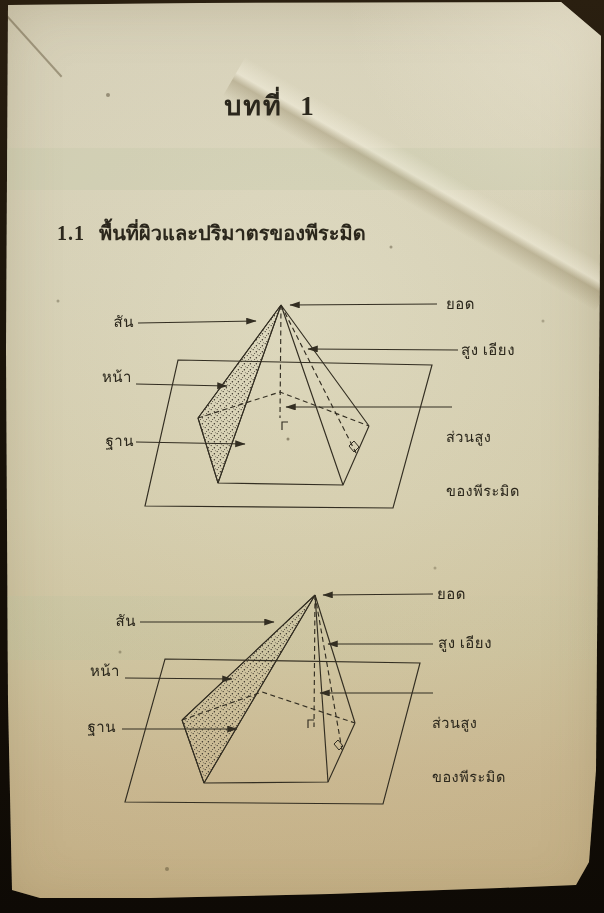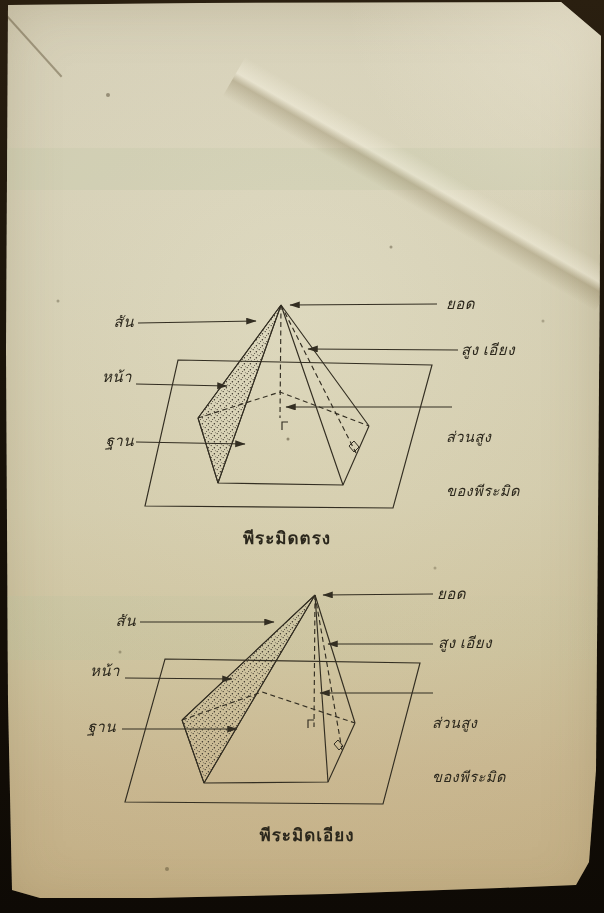--- a/index.html
+++ b/index.html
@@ -26,38 +26,42 @@
         box-shadow:107px 94px 0 1px rgba(70,60,38,.45),390px 246px 0 .5px rgba(70,60,38,.4),
                    287px 438px 0 .5px rgba(70,60,38,.5),119px 651px 0 .5px rgba(70,60,38,.35),
                    434px 567px 0 .5px rgba(70,60,38,.3),166px 868px 0 1px rgba(70,60,38,.4),
                    542px 320px 0 .5px rgba(70,60,38,.3),57px 300px 0 .5px rgba(70,60,38,.35);}
   .txt{position:absolute;color:#2b271c;white-space:pre;}
   .chapter-title{left:150px;top:84px;width:240px;text-align:center;font-size:27px;font-weight:bold;letter-spacing:2px;}
   .chapter-subtitle{left:110px;top:126px;width:320px;text-align:center;font-size:31px;font-weight:bold;letter-spacing:1px;}
   .section{left:27px;top:194px;font-size:20px;font-weight:bold;}
   .section .num{margin-right:14px;letter-spacing:1px;}
   .intro{left:72px;top:243px;font-size:18.5px;letter-spacing:.2px;}
-  .lbl{position:absolute;color:#2b271c;font-size:15px;line-height:18px;letter-spacing:.5px;white-space:pre;font-style:italic;}
+  .lbl{position:absolute;color:#2b271c;font-size:15px;line-height:18px;letter-spacing:.5px;white-space:pre;}
   .r{text-align:right;}
   .two{ text-align:left;font-size:14.5px;}
   .cap{position:absolute;color:#2b271c;font-size:17px;font-weight:bold;letter-spacing:1px;text-align:center;}
   svg.art{position:absolute;left:0;top:0;pointer-events:none;}
 </style>
 </head>
 <body>
 
 <div class="stage">
   <div class="page">
     <div class="band1"></div>
     <div class="band2"></div>
     <div class="corner-wash"></div>
     <div class="crease-tr"></div>
     <div class="crease-tl"></div>
     <div class="specks"></div>
 
+    <div class="txt chapter-title">บทที่  1</div>
+    <div class="txt section">
+      <span class="num">1.1</span><span>พื้นที่ผิวและปริมาตรของพีระมิด</span>
+    </div>
 
     <svg class="art" width="604" height="913" viewBox="0 0 604 913">
       <defs>
         <pattern id="stip" width="6" height="6" patternUnits="userSpaceOnUse">
           <circle cx="1.2" cy="1.6" r=".65" fill="#3a342a"></circle>
           <circle cx="4.4" cy="3.8" r=".75" fill="#3a342a"></circle>
           <circle cx="2.6" cy="5.4" r=".5" fill="#3a342a"></circle>
           <circle cx="5.3" cy=".8" r=".45" fill="#3a342a"></circle>
         </pattern>
         <marker id="arr" markerWidth="10" markerHeight="7" refX="8.5" refY="3" orient="auto">
@@ -104,26 +108,24 @@
 
     <div class="lbl r" style="left:84px;top:313px;width:50px;">สัน</div>
     <div class="lbl r" style="left:82px;top:368px;width:50px;">หน้า</div>
     <div class="lbl r" style="left:84px;top:432px;width:50px;">ฐาน</div>
     <div class="lbl" style="left:446px;top:295px;width:60px;">ยอด</div>
     <div class="lbl" style="left:461px;top:341px;width:90px;">สูง เอียง</div>
     <div class="lbl two" style="left:446px;top:392px;width:98px;">
       <div>ส่วนสูง</div>
       <div>ของพีระมิด</div>
     </div>
-    <div class="cap" style="left:227px;top:524px;width:120px;">พีระมิดตรง</div>
 
     <div class="lbl r" style="left:86px;top:612px;width:50px;">สัน</div>
     <div class="lbl r" style="left:70px;top:662px;width:50px;">หน้า</div>
     <div class="lbl r" style="left:66px;top:718px;width:50px;">ฐาน</div>
     <div class="lbl" style="left:437px;top:585px;width:60px;">ยอด</div>
     <div class="lbl" style="left:438px;top:634px;width:90px;">สูง เอียง</div>
     <div class="lbl two" style="left:432px;top:678px;width:100px;">
       <div>ส่วนสูง</div>
       <div>ของพีระมิด</div>
     </div>
-    <div class="cap" style="left:245px;top:821px;width:124px;">พีระมิดเอียง</div>
   </div>
 </div>
 
 </body></html>

